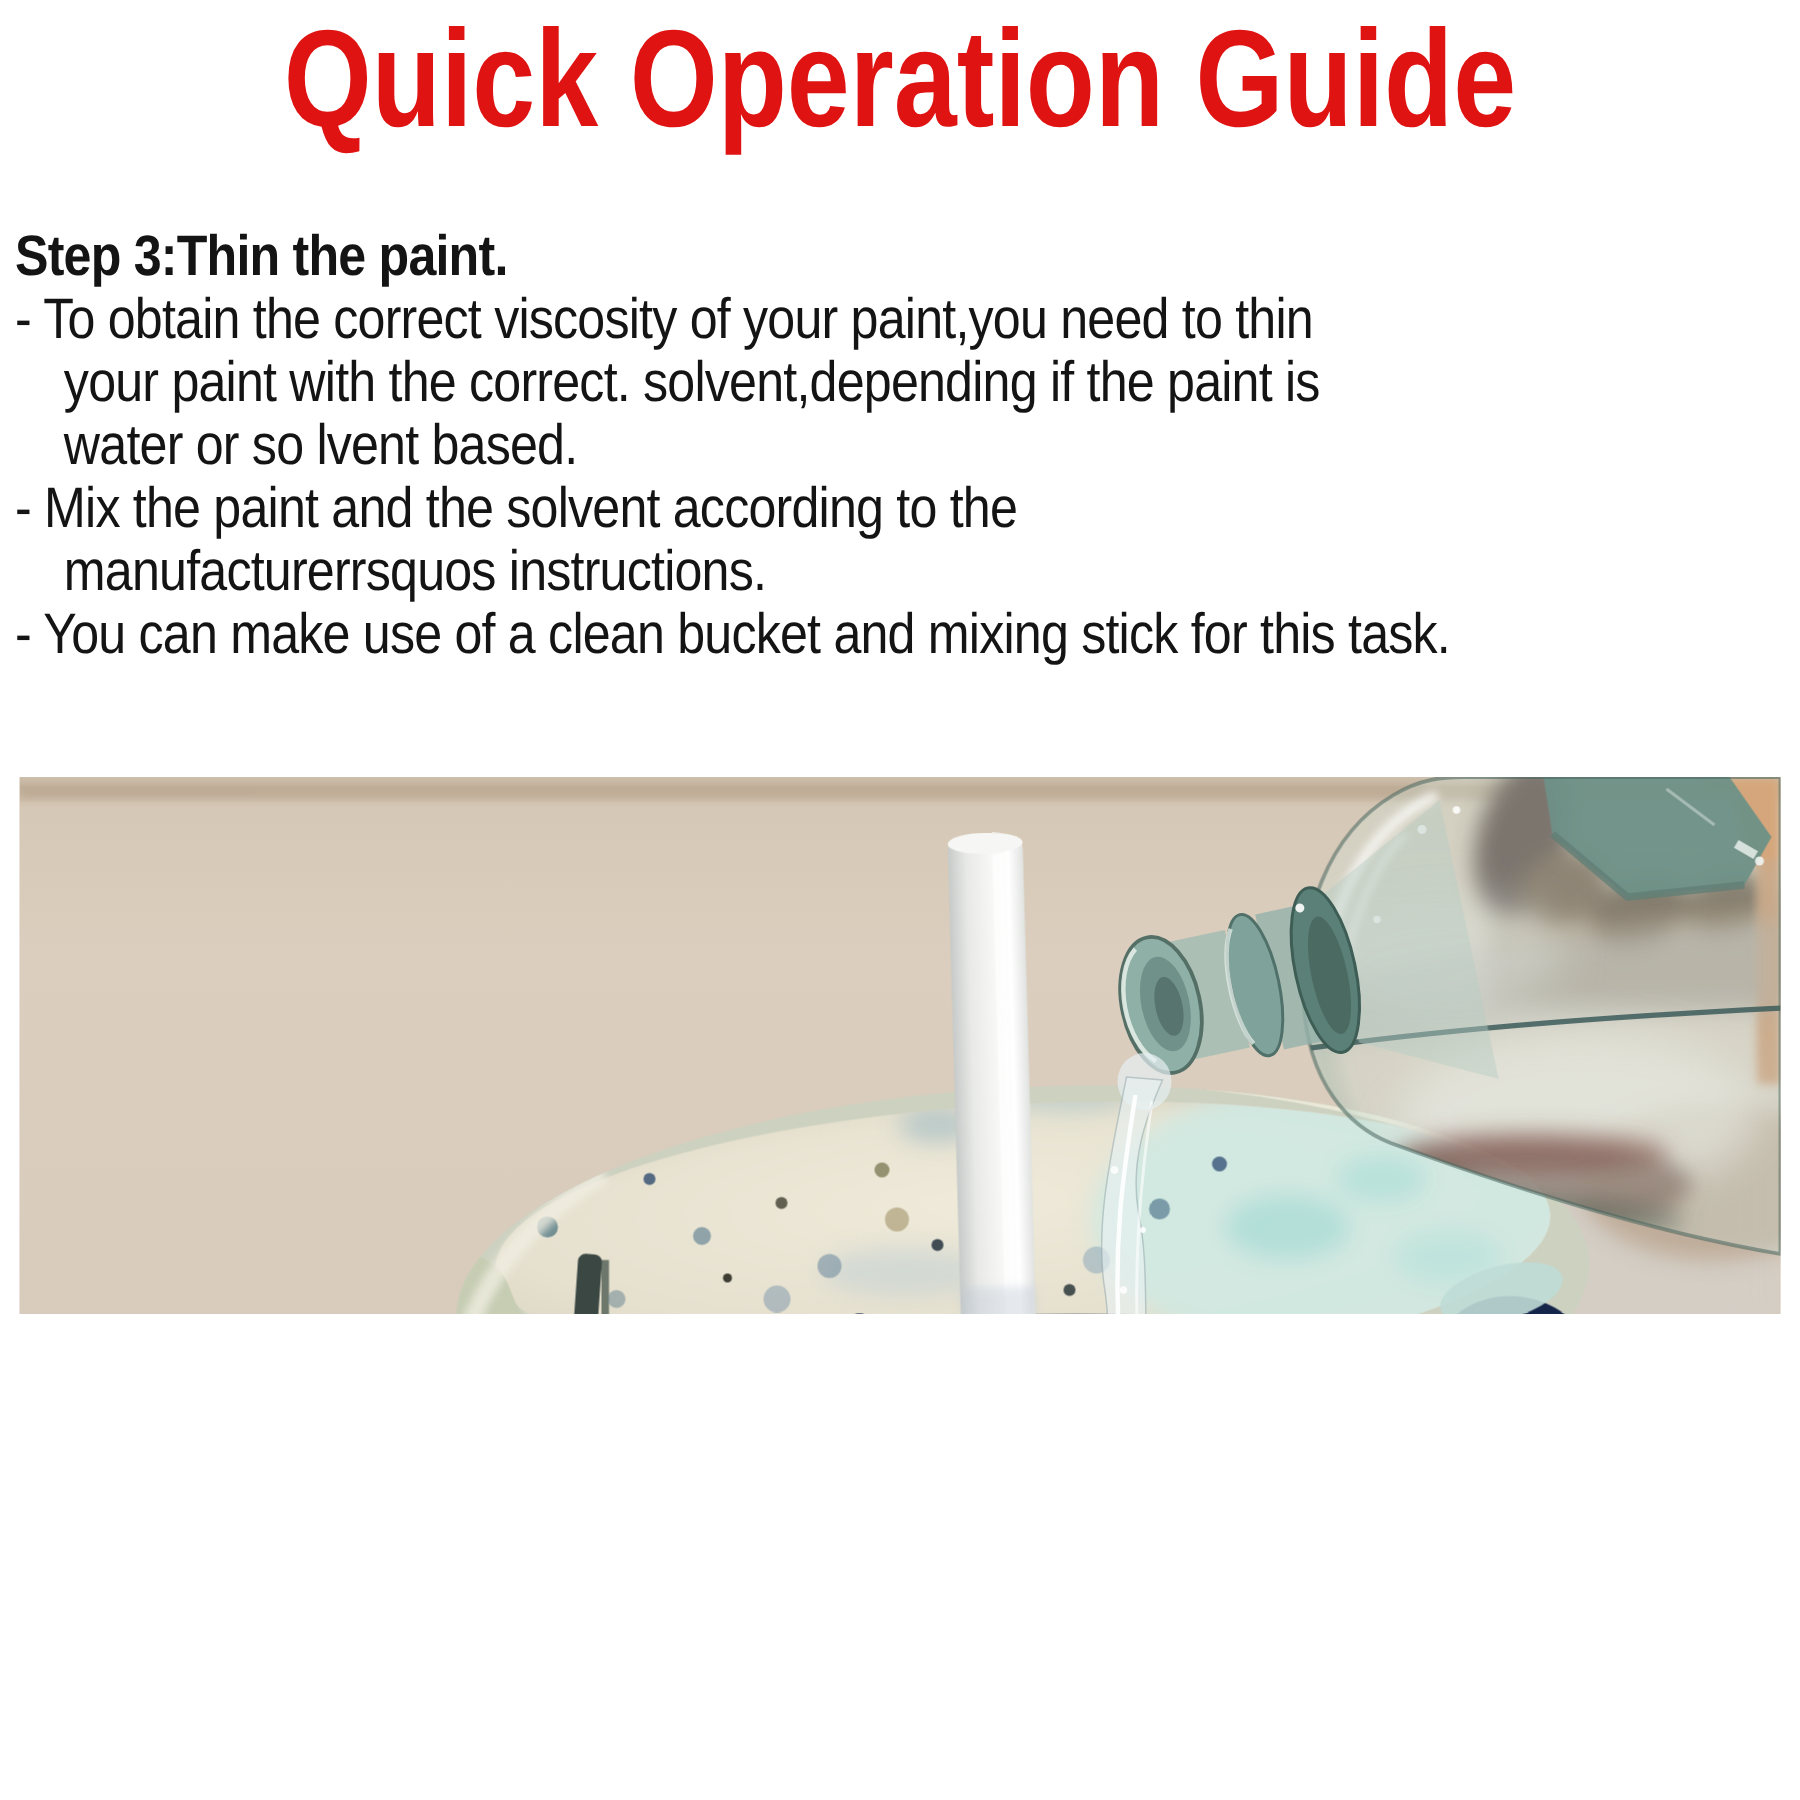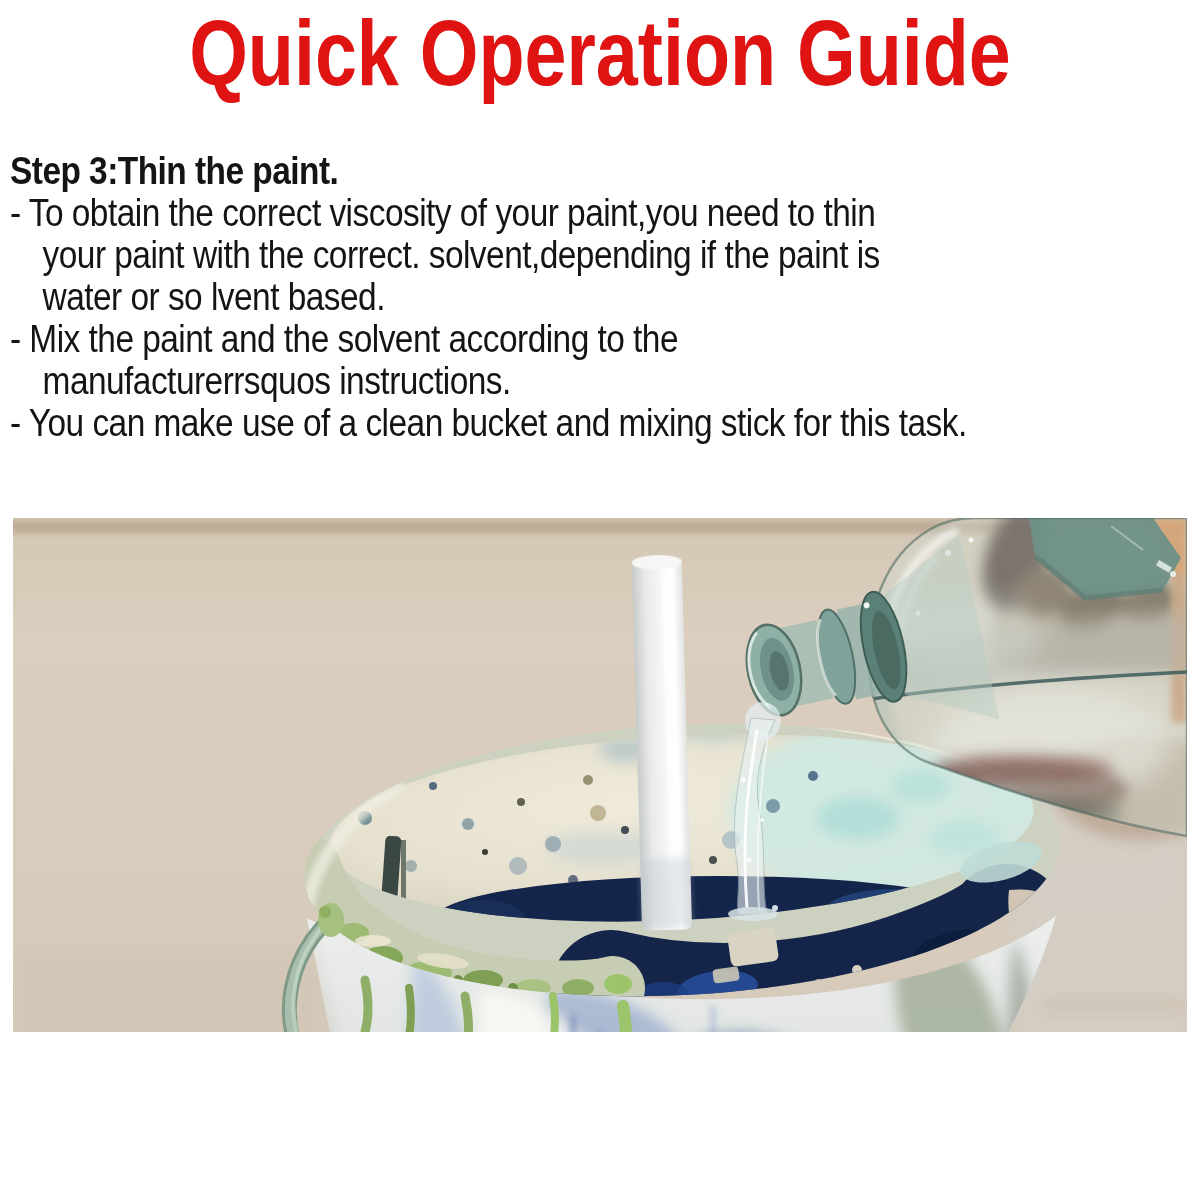--- a/index.html
+++ b/index.html
@@ -1,17 +1,17 @@
 <!DOCTYPE html>
 <html><head>
 <meta charset="utf-8">
 <style>
   html, body { margin:0; padding:0; background:#ffffff; }
   .page {
-    position:relative; width:1200px; height:1032px; background:#ffffff;
+    position:relative; width:1200px; height:876px; background:#ffffff;
     font-family:"Liberation Sans", sans-serif; overflow:hidden;
   }
   .title {
     margin:0; padding-top:6px; text-align:center; white-space:nowrap;
     font-size:92px; font-weight:bold; color:#e01313; line-height:1.04;
   }
   .title-inner { display:inline-block; transform:scaleX(0.82); transform-origin:50% 50%; }
   .instructions {
     position:absolute; left:10px; top:150px; color:#141414;
     font-size:38px; line-height:42px; letter-spacing:-0.6px; white-space:nowrap;

